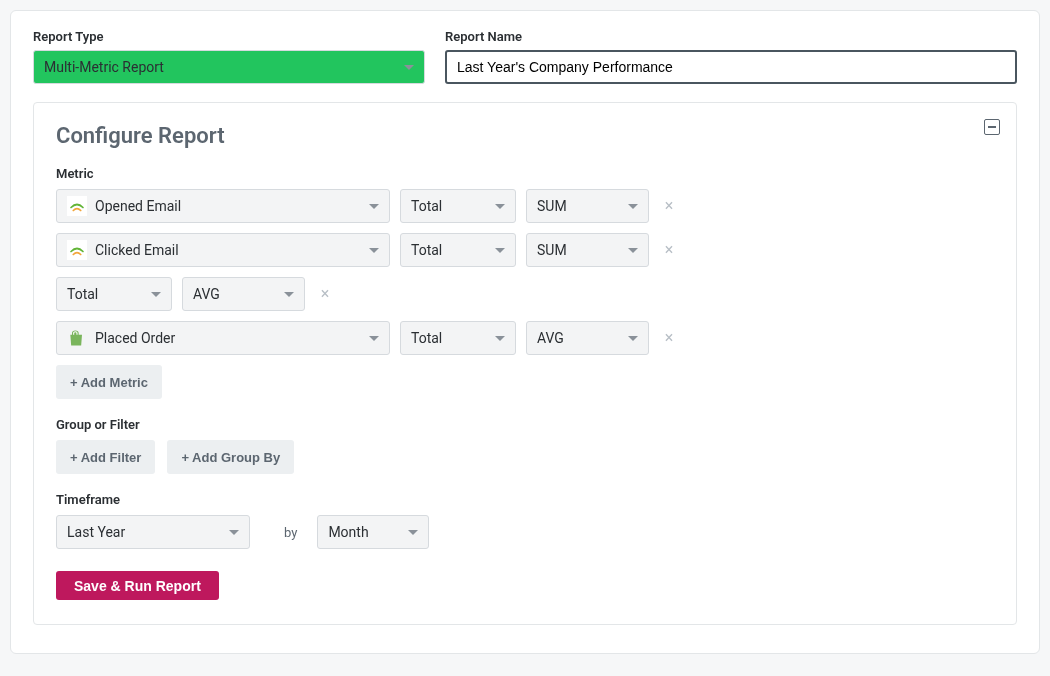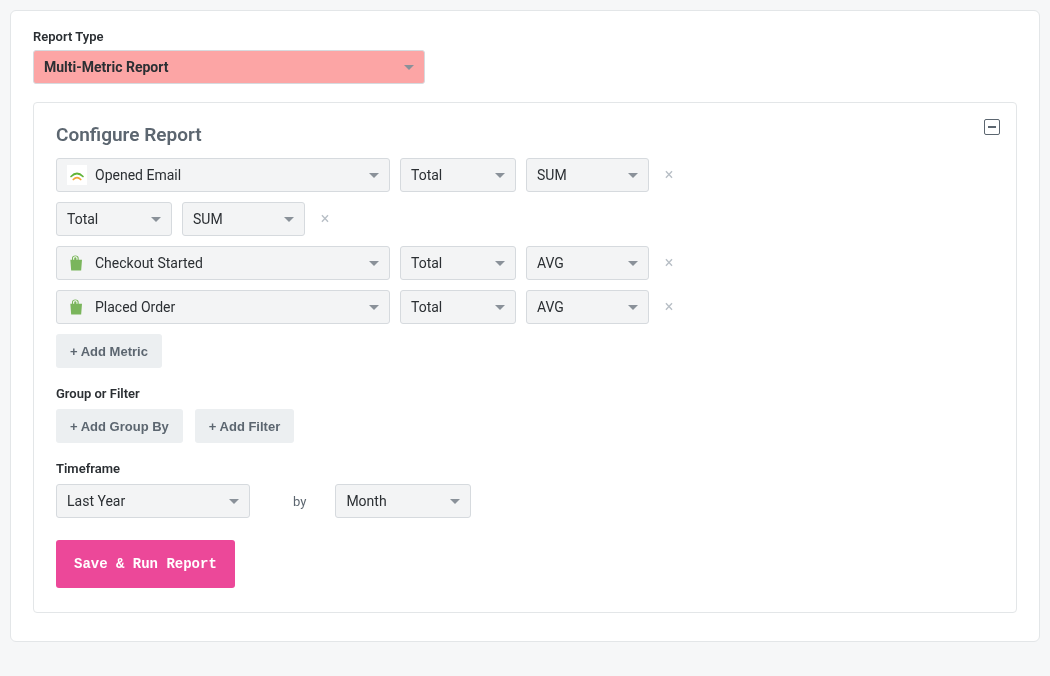--- a/index.html
+++ b/index.html
@@ -27,29 +27,28 @@
   .field-block.type { width: 392px; }
   .field-block.name { flex: 1; }
   .label {
     font-weight: 600;
     font-size: 13px;
     color: #2b2f33;
     margin-bottom: 6px;
   }
   .select {
     height: 34px;
-    background: #fca5a5;
+    background: #22c55e;
     border: 1px solid #d6dade;
     border-radius: 3px;
     display: flex;
     align-items: center;
     padding: 0 10px;
     justify-content: space-between;
     cursor: pointer;
-    font-weight: bold;
   }
   .select-wide { width: 100%; }
   .text-input {
     height: 34px;
     border: 2px solid #4a565f;
     border-radius: 3px;
     padding: 0 10px;
     font-size: 14px;
     width: 100%;
     outline: none;
@@ -61,24 +60,24 @@
     border-top: 5px solid #8a9199;
   }
 
   .config-card {
     border: 1px solid #e3e6e8;
     border-radius: 4px;
     padding: 20px 22px 24px 22px;
     position: relative;
   }
   .config-title {
-    font-size: 19px;
+    font-size: 22px;
     font-weight: 600;
     color: #5c6670;
-    margin-bottom: 12px;
+    margin-bottom: 18px;
   }
   .collapse-btn {
     position: absolute;
     top: 16px; right: 16px;
     width: 16px; height: 16px;
     border: 1.5px solid #5c6670;
     border-radius: 2px;
     display: flex; align-items: center; justify-content: center;
     cursor: pointer;
   }
@@ -133,37 +132,36 @@
     border-radius: 3px;
     height: 34px;
     padding: 0 14px;
     font-weight: 600;
     font-size: 13px;
     color: #5c6670;
     cursor: pointer;
   }
   .row-inline { display:flex; gap:12px; }
 
-  .timeframe-row { display:flex; align-items:center; gap:29px; }
+  .timeframe-row { display:flex; align-items:center; gap:20px; }
   .sel-tf  { width: 194px; }
-  .sel-int { width: 136px; }
+  .sel-int { width: 112px; }
   .by-text { color:#5c6670; font-size:13px;padding-left:14px; }
 
   .btn-primary {
-    background: #ec4899;
+    background: #be185d;
     border: none;
     border-radius: 3px;
-    height: 48px;
+    height: 29px;
     padding: 0 18px;
     font-weight: 600;
     font-size: 14px;
     color: #fff;
     cursor: pointer;
     margin-top: 22px;
-    font-family: Liberation Mono, monospace;
   }
 
   .icon-klaviyo {
     width: 20px; height: 20px;
     background:#fff;
     display:inline-flex; align-items:center; justify-content:center;
   }
   .icon-shopify {
     width: 20px; height: 20px;
     display:inline-flex; align-items:center; justify-content:center;
@@ -175,26 +173,31 @@
 <div class="panel">
 
   <div class="top-row">
     <div class="field-block type">
       <div class="label">Report Type</div>
       <div class="select select-wide">
         <span>Multi-Metric Report</span>
         <span class="chevron"></span>
       </div>
     </div>
+    <div class="field-block name">
+      <div class="label">Report Name</div>
+      <input class="text-input" value="Last Year's Company Performance" style="">
+    </div>
   </div>
 
   <div class="config-card">
     <div class="collapse-btn"></div>
     <div class="config-title">Configure Report</div>
 
+    <div class="section-label first">Metric</div>
     <div id="metric-rows">
         <div class="metric-row">
           <div class="metric-select sel-metric">
             <span class="metric-left">
               <span class="icon-klaviyo">
                 <svg width="18" height="18" viewBox="0 0 24 24">
                   <path d="M4 14 Q12 6 20 14" fill="none" stroke="#61b436" stroke-width="2.2" stroke-linecap="round"></path>
                   <path d="M7 18 Q12 13 17 18" fill="none" stroke="#f2a63b" stroke-width="2.2" stroke-linecap="round"></path>
                 </svg>
               </span>
@@ -206,43 +209,43 @@
             <span>Total</span>
             <span class="chevron"></span>
           </div>
           <div class="metric-select sel-agg">
             <span>SUM</span>
             <span class="chevron"></span>
           </div>
           <span class="remove-x">×</span>
         </div>
         <div class="metric-row">
+          <div class="metric-select sel-metric">
+            <span class="metric-left">
+              <span class="icon-klaviyo">
+                <svg width="18" height="18" viewBox="0 0 24 24">
+                  <path d="M4 14 Q12 6 20 14" fill="none" stroke="#61b436" stroke-width="2.2" stroke-linecap="round"></path>
+                  <path d="M7 18 Q12 13 17 18" fill="none" stroke="#f2a63b" stroke-width="2.2" stroke-linecap="round"></path>
+                </svg>
+              </span>
+              <span>Clicked Email</span>
+            </span>
+            <span class="chevron"></span>
+          </div>
           <div class="metric-select sel-total">
             <span>Total</span>
             <span class="chevron"></span>
           </div>
           <div class="metric-select sel-agg">
             <span>SUM</span>
             <span class="chevron"></span>
           </div>
           <span class="remove-x">×</span>
         </div>
         <div class="metric-row">
-          <div class="metric-select sel-metric">
-            <span class="metric-left">
-              <span class="icon-shopify">
-                <svg width="20" height="20" viewBox="0 0 24 24">
-                  <path d="M6 8 L6 6 Q6 3 10 3 Q14 3 14 6 L14 8 L18 8 L17 21 L5 21 L4 8 Z" fill="#7ab55c"></path>
-                  <path d="M8 8 L8 6 Q8 4.5 10 4.5 Q12 4.5 12 6 L12 8" fill="none" stroke="#fff" stroke-width="1.3"></path>
-                </svg>
-              </span>
-              <span>Checkout Started</span>
-            </span>
-            <span class="chevron"></span>
-          </div>
           <div class="metric-select sel-total">
             <span>Total</span>
             <span class="chevron"></span>
           </div>
           <div class="metric-select sel-agg">
             <span>AVG</span>
             <span class="chevron"></span>
           </div>
           <span class="remove-x">×</span>
         </div>
@@ -269,22 +272,22 @@
           </div>
           <span class="remove-x">×</span>
         </div>
       </div>
     <div class="row-inline">
       <button class="btn-light">+ Add Metric</button>
     </div>
 
     <div class="section-label">Group or Filter</div>
     <div class="row-inline">
+      <button class="btn-light">+ Add Filter</button>
       <button class="btn-light">+ Add Group By</button>
-      <button class="btn-light">+ Add Filter</button>
     </div>
 
     <div class="section-label">Timeframe</div>
     <div class="timeframe-row">
       <div class="metric-select sel-tf">
         <span>Last Year</span>
         <span class="chevron"></span>
       </div>
       <span class="by-text">by</span>
       <div class="metric-select sel-int">

